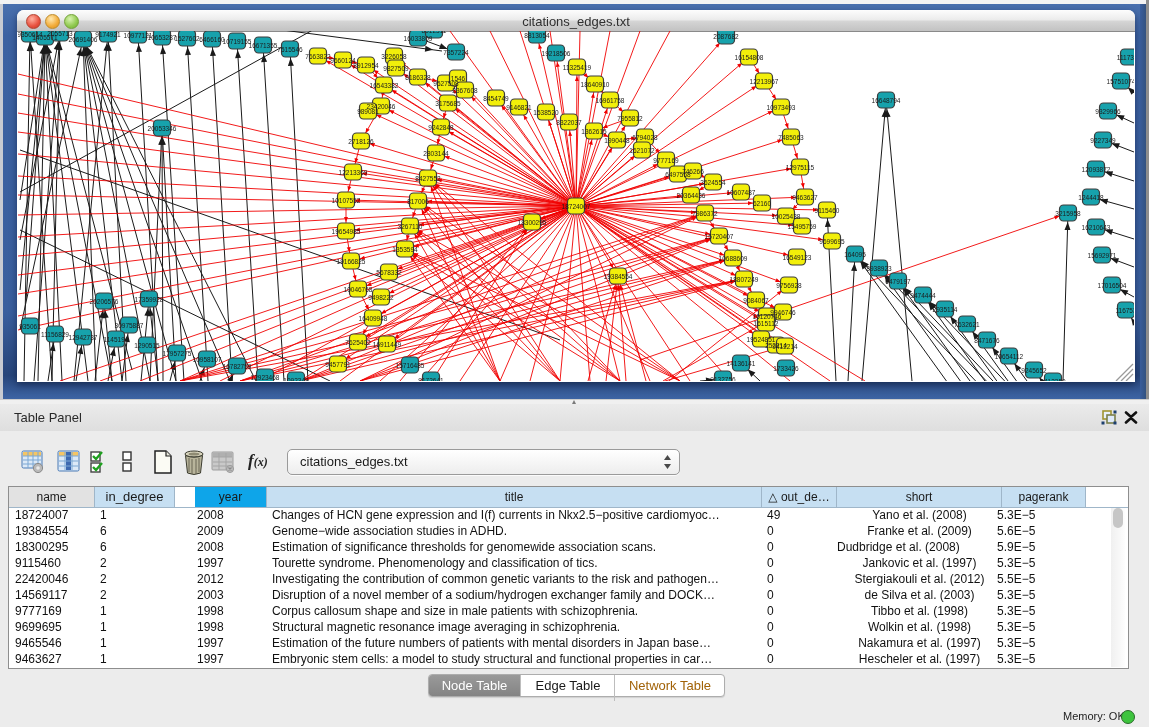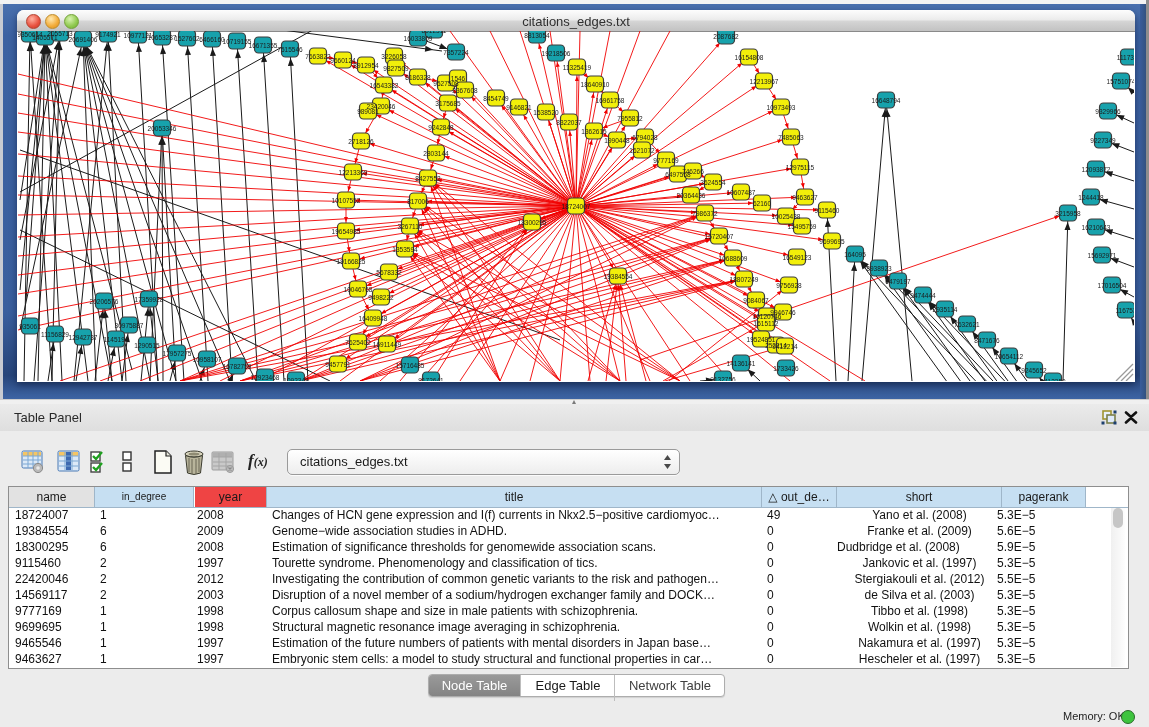--- a/index.html
+++ b/index.html
@@ -363,22 +363,22 @@
 
 <div class="abs" style="left:287px;top:449px;width:391px;height:24px;border:1px solid #9a9a9a;border-radius:5px;background:linear-gradient(180deg,#ffffff,#ededed);box-shadow:0 1px 0 rgba(255,255,255,.8)">
   <div class="abs" style="left:12px;top:4px;font-size:13px;color:#1a1a1a">citations_edges.txt</div>
   <svg class="abs" style="left:374px;top:4px" width="11" height="16" viewBox="0 0 11 16">
         <path d="M5.5 1L9 6H2z" fill="#4a4a4a"></path>
         <path d="M5.5 15L2 10h7z" fill="#4a4a4a"></path>
       </svg>
 </div>
 <div style="position:absolute;left:8px;top:486px;width:1119px;height:181px;background:#fff;border:1px solid #8e8e8e;overflow:hidden">
       <div style="position:absolute;left:0px;top:0;width:86px;height:20px;background:#e2e2e2;border-right:1px solid #9fb6c9;box-sizing:border-box;text-align:center;line-height:20px;font-size:12px;color:#1a1a1a;overflow:hidden;white-space:nowrap">name</div>
-      <div style="position:absolute;left:86px;top:0;width:99px;height:20px;background:#c6dff2;border-right:1px solid #9fb6c9;box-sizing:border-box;text-align:center;line-height:20px;font-size:10px;color:#1a1a1a;overflow:hidden;white-space:nowrap">in_degree</div>
-      <div style="position:absolute;left:186px;top:0;width:72px;height:20px;background:#ef4444;border-right:1px solid #9fb6c9;box-sizing:border-box;text-align:center;line-height:20px;font-size:12px;color:#1a1a1a;overflow:hidden;white-space:nowrap">year</div>
+      <div style="position:absolute;left:86px;top:0;width:80px;height:20px;background:#c6dff2;border-right:1px solid #9fb6c9;box-sizing:border-box;text-align:center;line-height:20px;font-size:13px;color:#1a1a1a;overflow:hidden;white-space:nowrap">in_degree</div>
+      <div style="position:absolute;left:186px;top:0;width:72px;height:20px;background:#0ea5e9;border-right:1px solid #9fb6c9;box-sizing:border-box;text-align:center;line-height:20px;font-size:12px;color:#1a1a1a;overflow:hidden;white-space:nowrap">year</div>
       <div style="position:absolute;left:258px;top:0;width:495px;height:20px;background:#c6dff2;border-right:1px solid #9fb6c9;box-sizing:border-box;text-align:center;line-height:20px;font-size:12px;color:#1a1a1a;overflow:hidden;white-space:nowrap">title</div>
       <div style="position:absolute;left:753px;top:0;width:75px;height:20px;background:#c6dff2;border-right:1px solid #9fb6c9;box-sizing:border-box;text-align:center;line-height:20px;font-size:12px;color:#1a1a1a;overflow:hidden;white-space:nowrap">△ out_de…</div>
       <div style="position:absolute;left:828px;top:0;width:165px;height:20px;background:#c6dff2;border-right:1px solid #9fb6c9;box-sizing:border-box;text-align:center;line-height:20px;font-size:12px;color:#1a1a1a;overflow:hidden;white-space:nowrap">short</div>
       <div style="position:absolute;left:993px;top:0;width:84px;height:20px;background:#c6dff2;border-right:1px solid #9fb6c9;box-sizing:border-box;text-align:center;line-height:20px;font-size:12px;color:#1a1a1a;overflow:hidden;white-space:nowrap">pagerank</div>
       <div style="position:absolute;left:0;top:20px;width:1119px;height:1px;background:#9fb6c9"></div>
       <div style="position:absolute;left:0;top:21px;width:1118px;height:16px;font-size:12px;color:#111;white-space:nowrap">
         <span style="position:absolute;left:6px">18724007</span>
         <span style="position:absolute;left:91px">1</span>
         <span style="position:absolute;left:188px">2008</span>
         <span style="position:absolute;left:263px">Changes of HCN gene expression and I(f) currents in Nkx2.5−positive cardiomyoc…</span>
@@ -467,17 +467,17 @@
         <span style="position:absolute;left:828px;width:165px;text-align:center">Hescheler et al. (1997)</span>
         <span style="position:absolute;left:988px">5.3E−5</span>
       </div>
       <div style="position:absolute;left:1102px;top:21px;width:14px;height:159px;background:linear-gradient(90deg,#f0f0f0,#fdfdfd)"></div>
       <div style="position:absolute;left:1104px;top:21px;width:10px;height:20px;background:#c6c6c6;border-radius:5px"></div>
     </div>
 
 <div class="abs" style="left:428px;top:674px;width:295px;height:21px;border:1px solid #adadad;border-radius:4px;background:#fff;box-shadow:0 1px 1px rgba(0,0,0,.12)">
   <div class="abs" style="left:0;top:0;width:91px;height:21px;background:linear-gradient(180deg,#9a9a9a,#848484);border-radius:3px 0 0 3px;color:#fff;font-size:13px;text-align:center;line-height:21px">Node Table</div>
   <div class="abs" style="left:91px;top:0;width:94px;height:21px;border-left:1px solid #bdbdbd;color:#1a1a1a;font-size:13px;text-align:center;line-height:21px">Edge Table</div>
-  <div class="abs" style="left:185px;top:0;width:110px;height:26px;border-left:1px solid #bdbdbd;color:#404040;font-size:13px;text-align:center;line-height:21px">Network Table</div>
+  <div class="abs" style="left:185px;top:0;width:110px;height:26px;border-left:1px solid #bdbdbd;color:#a16207;font-size:13px;text-align:center;line-height:21px">Network Table</div>
 </div>
 
 <div class="abs" style="left:1063px;top:710px;font-size:11px;color:#222">Memory: OK</div>
 <div class="abs" style="left:1121px;top:710px;width:12px;height:12px;border-radius:50%;background:#3ec43e;border:1px solid #2a6b2a"></div>
 </div>
 </body></html>

